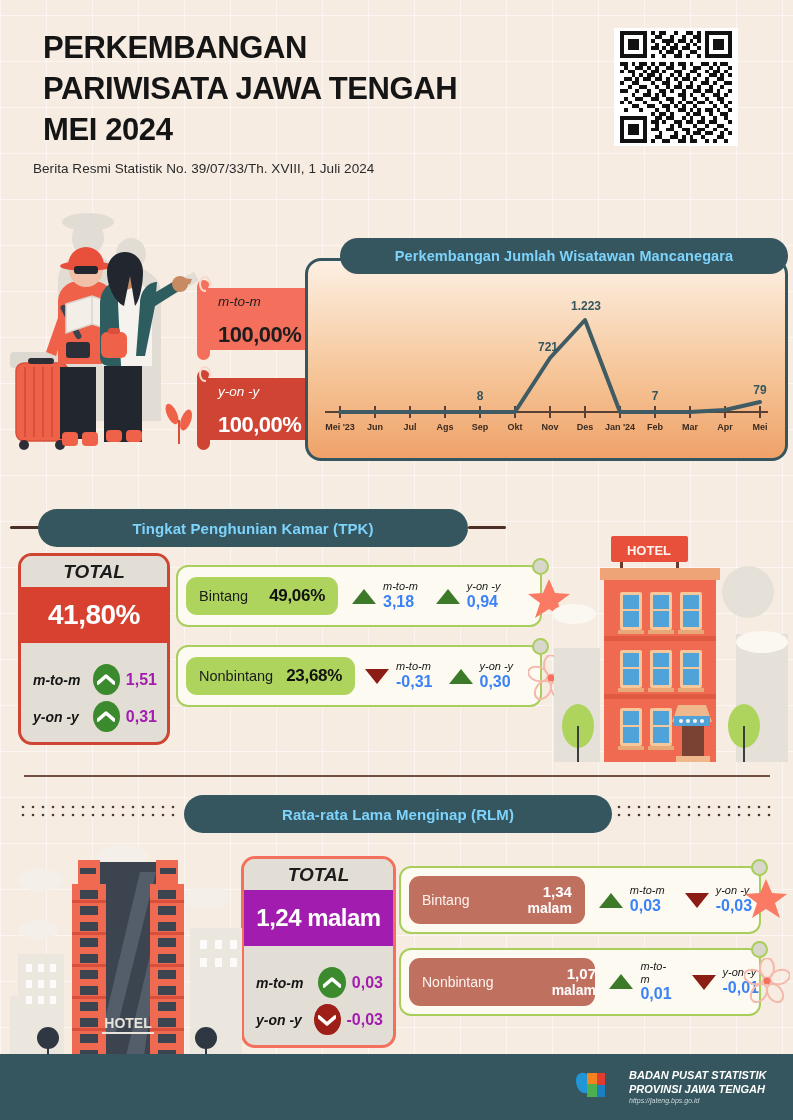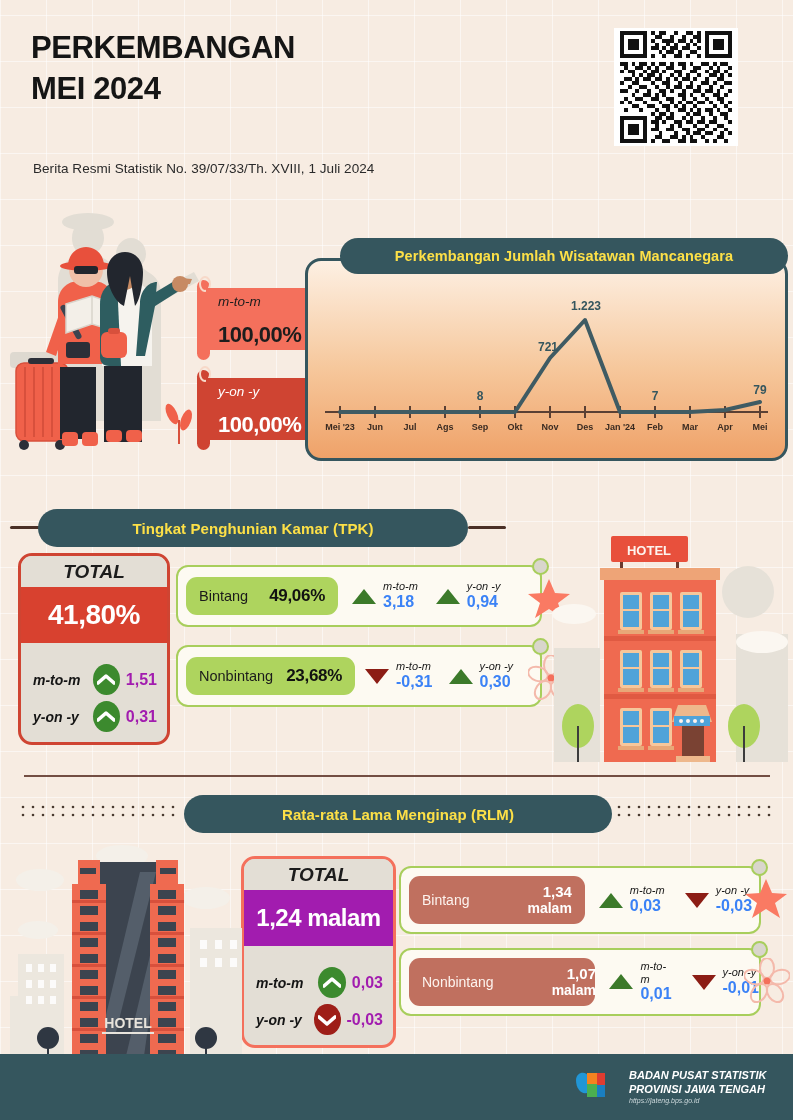--- a/index.html
+++ b/index.html
@@ -18,34 +18,34 @@
       #f7ece2;
   }
 
   
   #header { position: absolute; left: 0; top: 0; width: 793px; height: 190px; }
   #title {
     position: absolute; left: 31px; top: 27px;
     font-size: 31px; font-weight: 800; line-height: 1.33;
     letter-spacing: -0.4px; color: #151515;
   }
-  #title .ln { display: block; white-space: nowrap; }
+  #title .ln { display: block; white-space: nowrap; margin-left: 12px; }
   #subtitle {
     position: absolute; left: 33px; top: 161px;
     font-size: 13.5px; color: #2a2a2a; letter-spacing: 0.05px;
   }
   #qr {
     position: absolute; left: 614px; top: 28px;
     width: 124px; height: 118px; background: #fff; padding: 3px;
   }
   #qr svg { display: block; }
 
   
   .pill {
-    background: #35565e; color: #fde047; border-radius: 22px;
+    background: #35565e; color: #7dd3fc; border-radius: 22px;
     font-size: 15px; font-weight: 700; letter-spacing: 0.1px;
     display: flex; align-items: center; justify-content: center;
     text-align: center; height: 38px;
   }
 
   
   #tourists { position: absolute; left: 0px; top: 192px; width: 215px; height: 268px; }
 
   
   .flag { position: absolute; height: 62px; }
@@ -204,20 +204,21 @@
   #footer-url { font-size: 7px; font-weight: 400; font-style: italic; color: #cdd9dc; margin-top: 1px; }
 </style>
 </head>
 <body>
 
 <div id="page">
 
   <div id="header">
     <div id="title">
       <span class="ln">PERKEMBANGAN</span>
+      <span class="ln">PARIWISATA JAWA TENGAH</span>
       <span class="ln">MEI 2024</span>
     </div>
     <div id="subtitle">Berita Resmi Statistik No. 39/07/33/Th. XVIII, 1 Juli 2024</div>
     <div id="qr">
       <svg width="118" height="112" viewBox="0 0 29 29" shape-rendering="crispEdges">
         <rect width="29" height="29" fill="#fff"></rect>
         <g fill="#111">
           <rect x="0" y="0" width="7" height="1"></rect>
             <rect x="0" y="0" width="1" height="7"></rect>
           <rect x="6" y="0" width="1" height="7"></rect>

